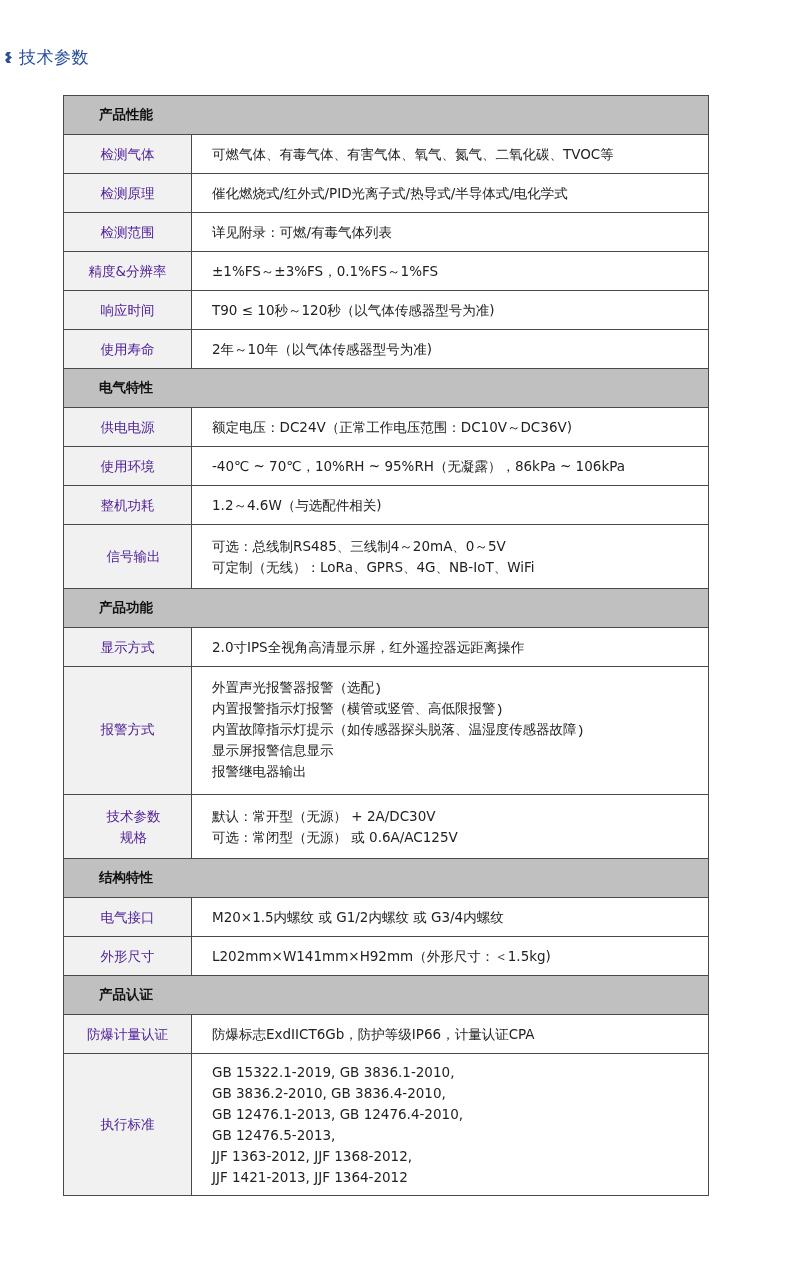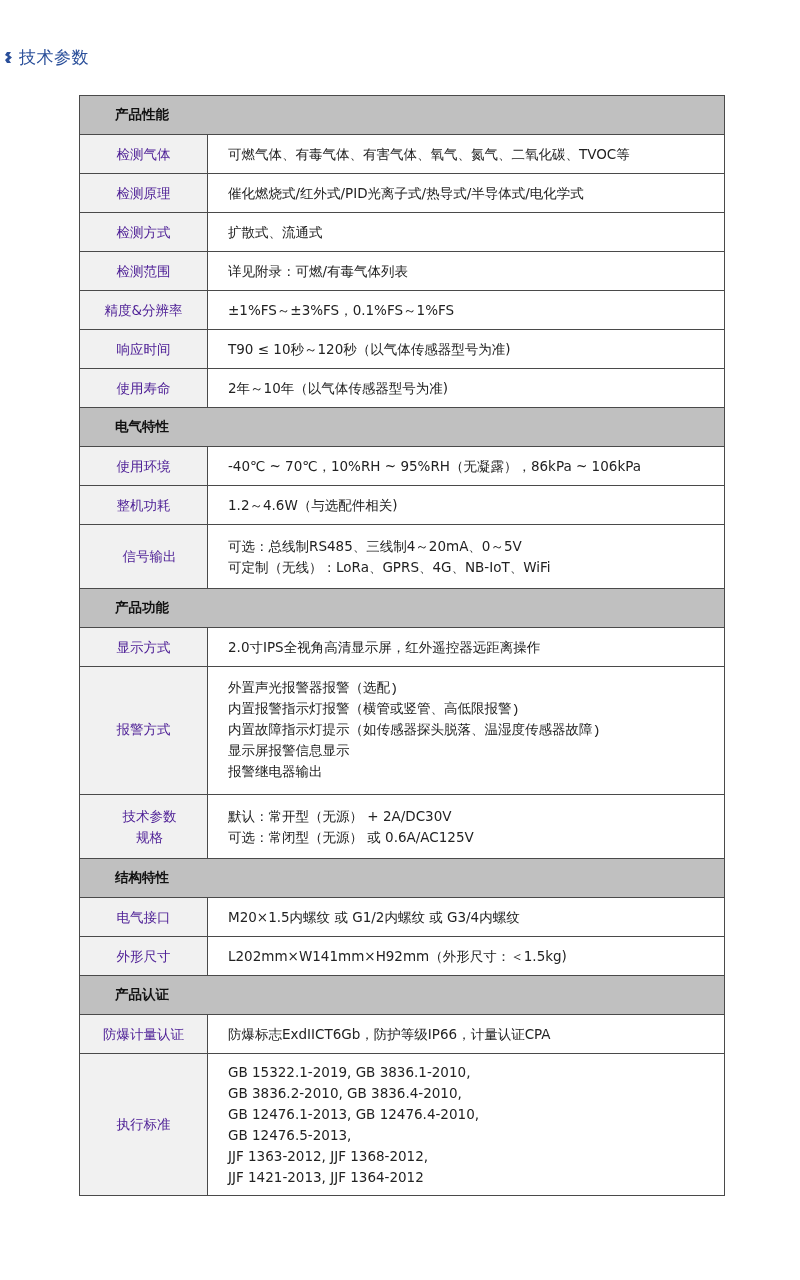--- a/index.html
+++ b/index.html
@@ -11,21 +11,21 @@
   .page-title {
     position: absolute; left: 2px; top: 46px;
     display: flex; align-items: center;
     font-size: 17px; font-weight: normal; color: #2a4f9a;
     letter-spacing: 0.5px;
   }
   .page-title .icon {
     width: 14px; height: 20px; margin-right: 3px; display: inline-block;
   }
   table.spec {
-    position: absolute; left: 79px; top: 95px;
+    position: absolute; left: 63px; top: 95px;
     width: 645px; border-collapse: collapse; table-layout: fixed;
     font-size: 13.5px;
   }
   table.spec td {
     border: 1px solid #4a4a4a;
     padding: 0;
     vertical-align: middle;
   }
   table.spec col.c1 { width: 128px; }
   table.spec col.c2 { width: 517px; }
@@ -81,28 +81,20 @@
     <tr>
       <td class="label">
           <span class="line">检测原理</span>
         </td>
       <td class="value">
           <span class="line">催化燃烧式/红外式/PID光离子式/热导式/半导体式/电化学式</span>
         </td>
     </tr>
     <tr>
       <td class="label">
-          <span class="line">检测方式</span>
-        </td>
-      <td class="value">
-          <span class="line">扩散式、流通式</span>
-        </td>
-    </tr>
-    <tr>
-      <td class="label">
           <span class="line">检测范围</span>
         </td>
       <td class="value">
           <span class="line">详见附录：可燃/有毒气体列表</span>
         </td>
     </tr>
     <tr>
       <td class="label">
           <span class="line">精度&amp;分辨率</span>
         </td>
@@ -122,20 +114,28 @@
       <td class="label">
           <span class="line">使用寿命</span>
         </td>
       <td class="value">
           <span class="line">2年～10年（以气体传感器型号为准)</span>
         </td>
     </tr>
 
     <tr class="section">
       <td colspan="2">电气特性</td>
+    </tr>
+    <tr>
+      <td class="label">
+          <span class="line">供电电源</span>
+        </td>
+      <td class="value">
+          <span class="line">额定电压：DC24V（正常工作电压范围：DC10V～DC36V)</span>
+        </td>
     </tr>
     <tr>
       <td class="label">
           <span class="line">使用环境</span>
         </td>
       <td class="value">
           <span class="line">-40℃ ~ 70℃，10%RH ~ 95%RH（无凝露），86kPa ~ 106kPa</span>
         </td>
     </tr>
     <tr>

